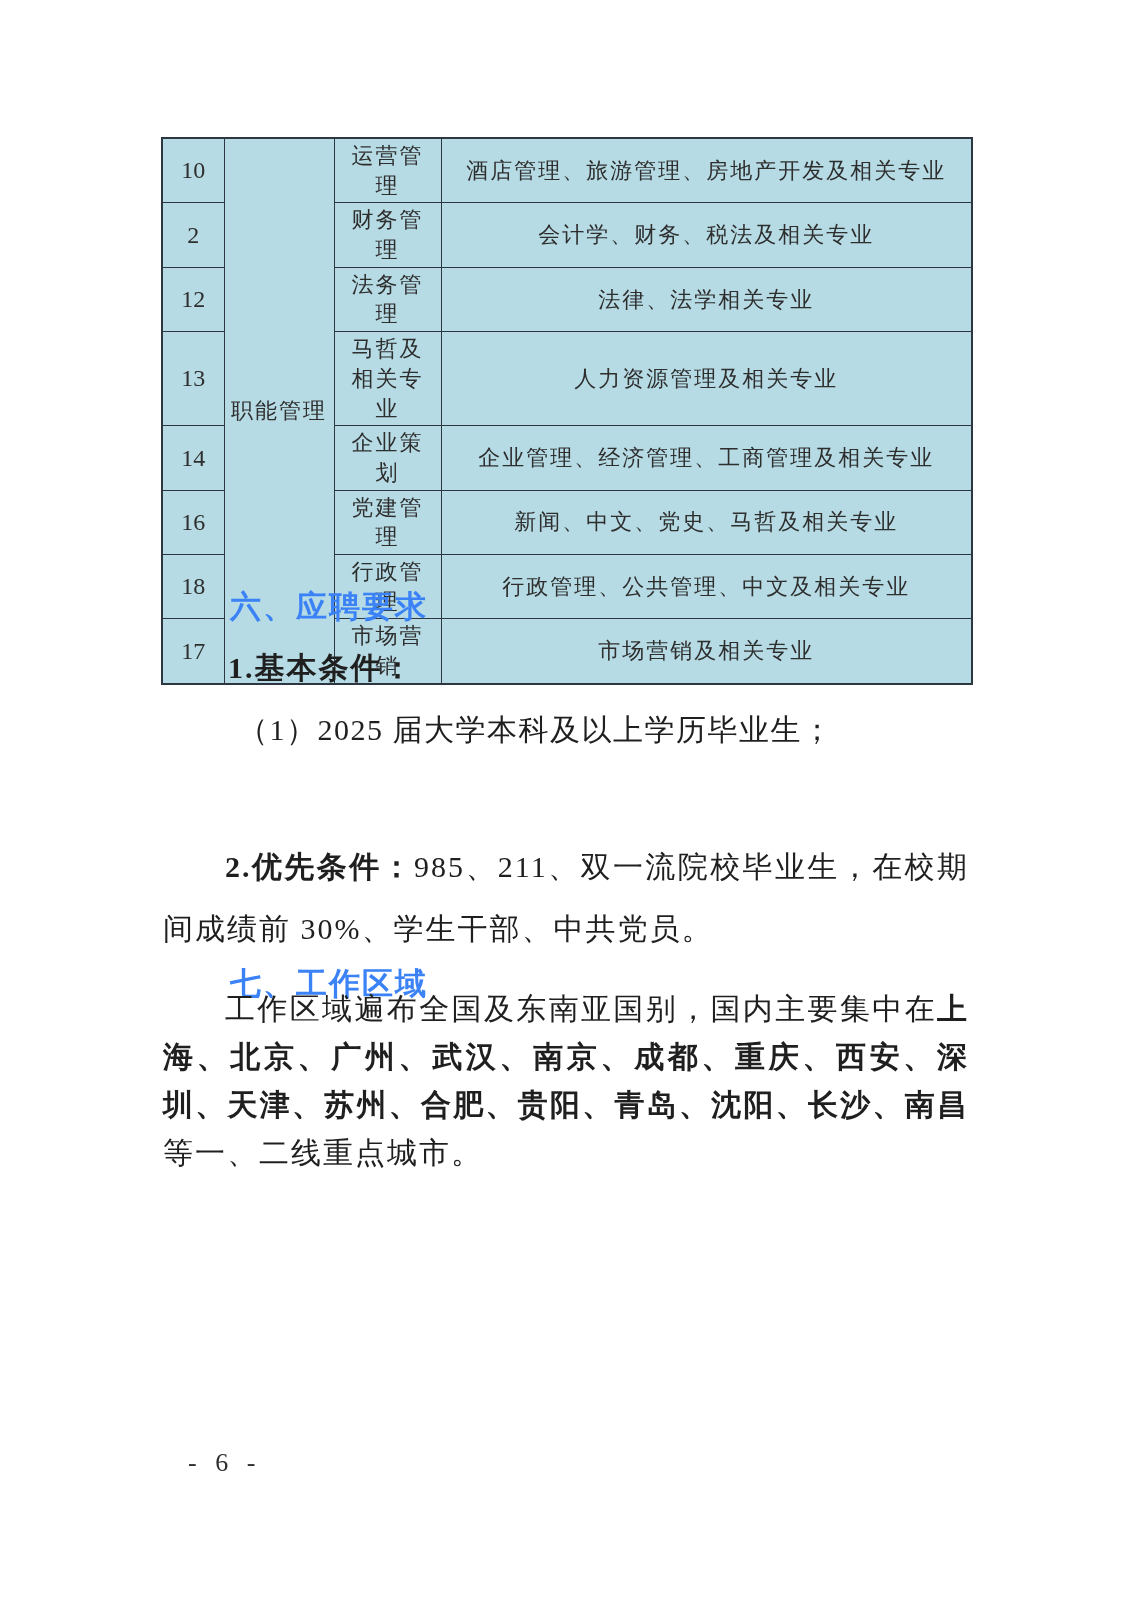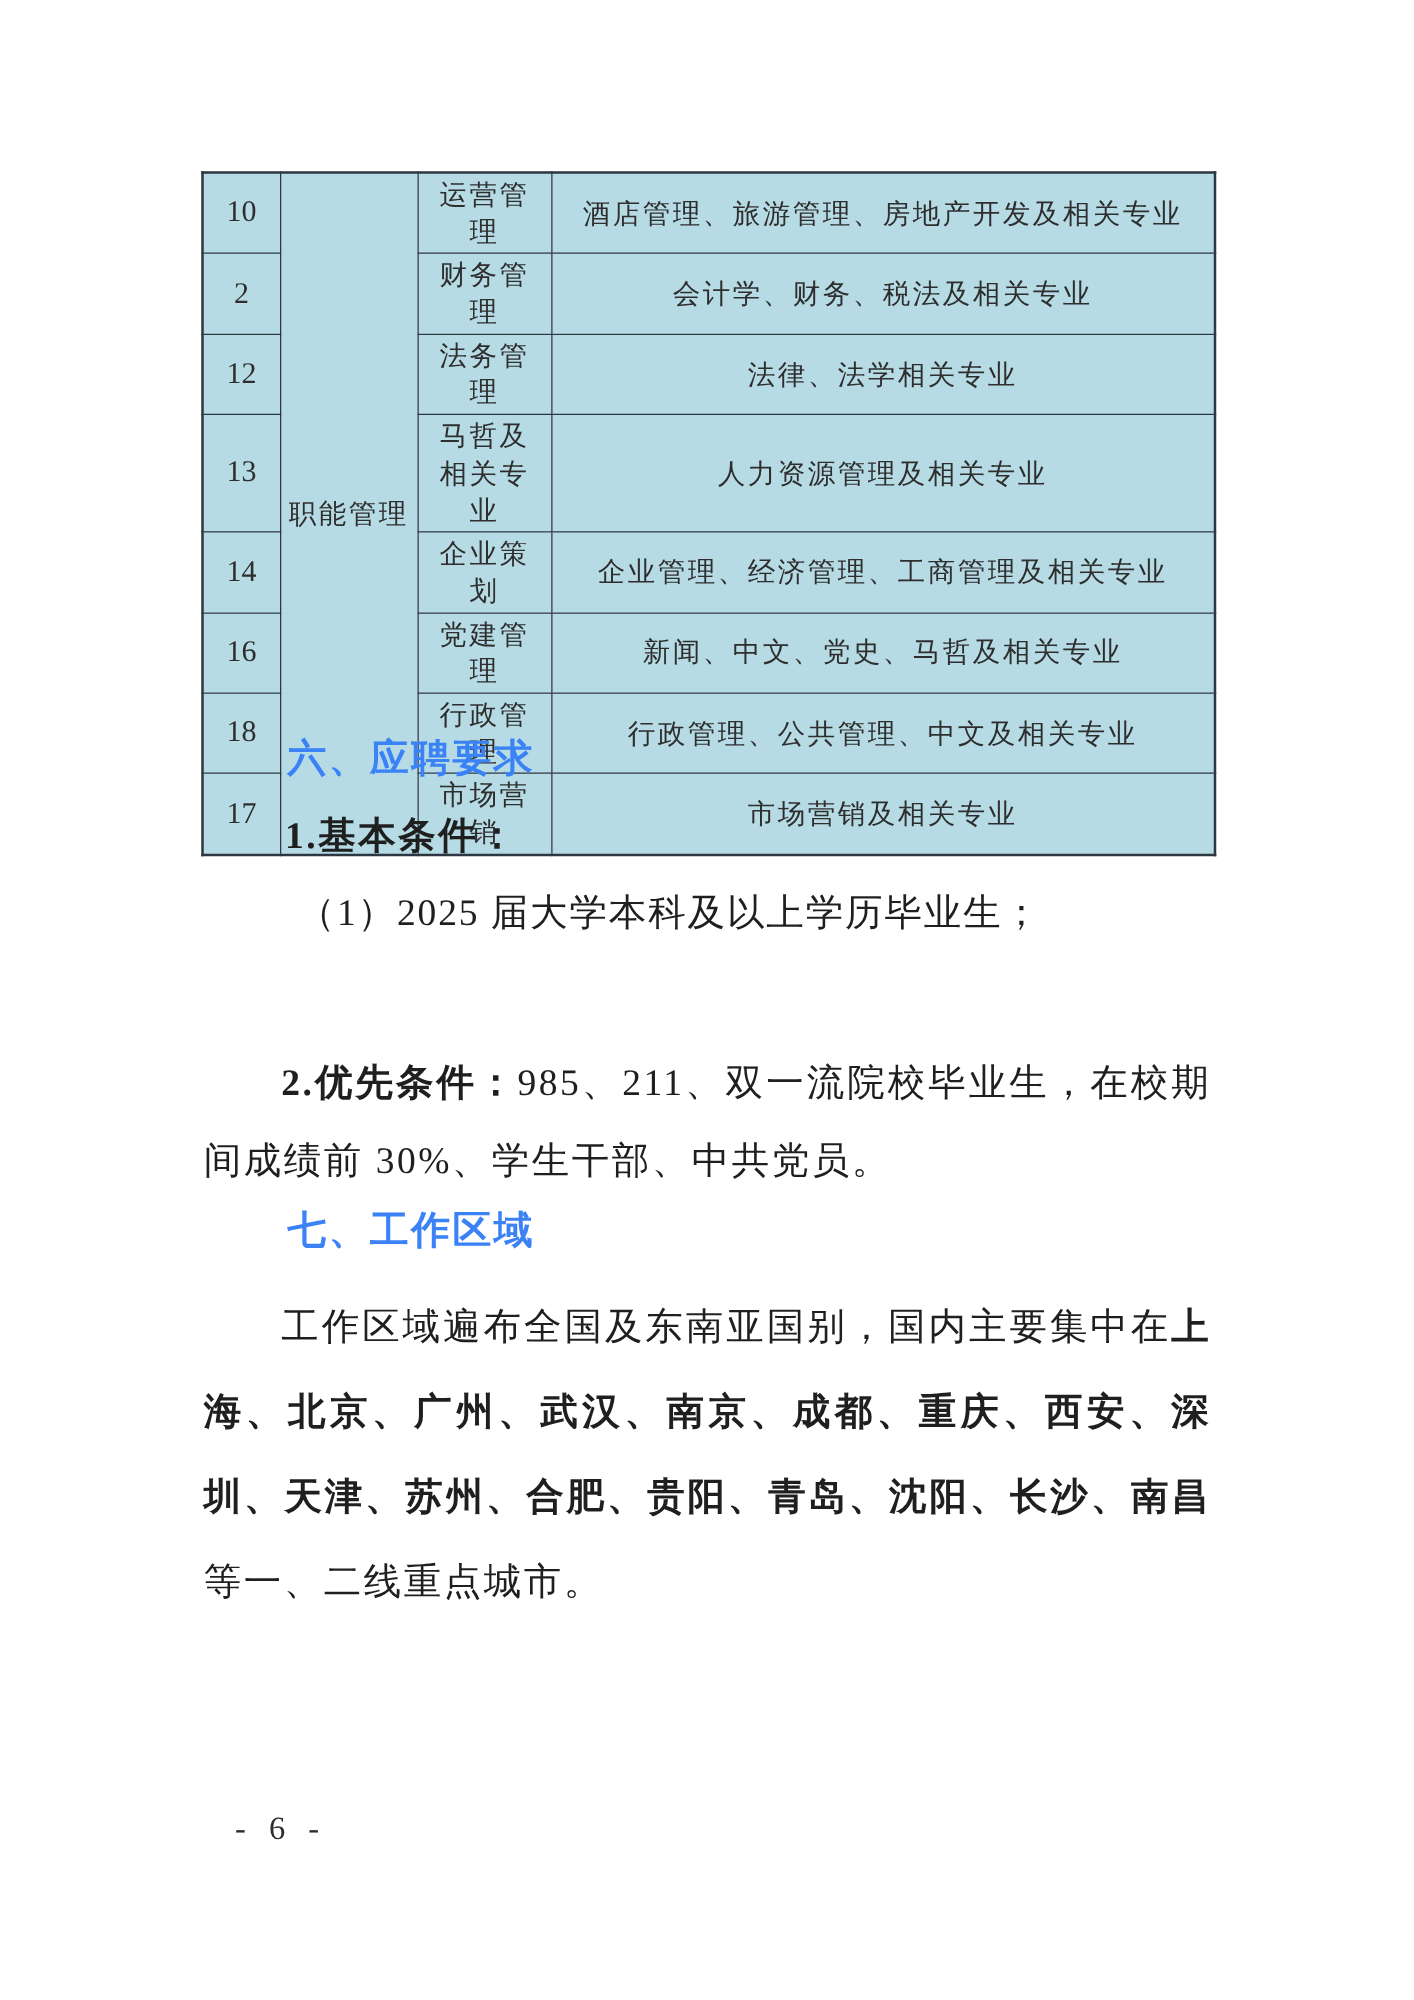--- a/index.html
+++ b/index.html
@@ -142,17 +142,17 @@
 
   <div class="body-line bold-lead" style="left:228px; top:648px">1.基本条件：</div>
 
   <div class="body-line" style="left:238px; top:710px">（1）2025 届大学本科及以上学历毕业生；</div>
 
 
   <div class="para" style="top:836px; line-height:62px"><b>2.优先条件：</b><span>985、211、双一流院校毕业生，在校期间成绩前 30%、学生干部、中共党员。</span></div>
 
   <div class="heading" style="top:963px">七、工作区域</div>
 
-  <div class="para" style="top:1028px; line-height:68px"><span>工作区域遍布全国及东南亚国别，国内主要集中在</span><b>上海、北京、广州、武汉、南京、成都、重庆、西安、深圳、天津、苏州、合肥、贵阳、青岛、沈阳、长沙、南昌</b><span>等一、二线重点城市。</span></div>
+  <div class="para" style="top:985px; line-height:48px"><span>工作区域遍布全国及东南亚国别，国内主要集中在</span><b>上海、北京、广州、武汉、南京、成都、重庆、西安、深圳、天津、苏州、合肥、贵阳、青岛、沈阳、长沙、南昌</b><span>等一、二线重点城市。</span></div>
 
   <div class="pagenum">- 6 -</div>
 
 </div>
 
 </body></html>

